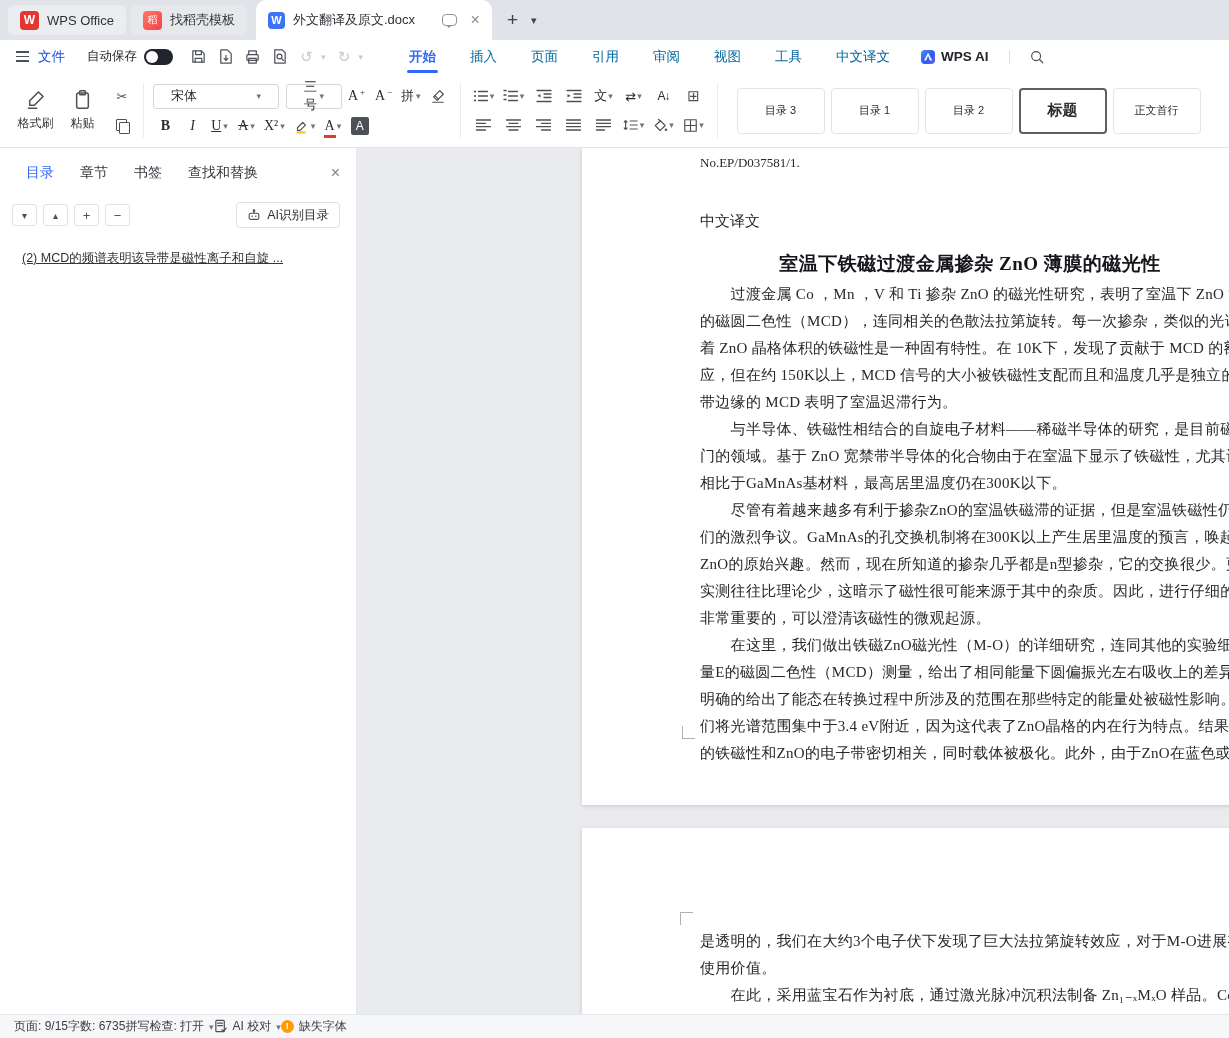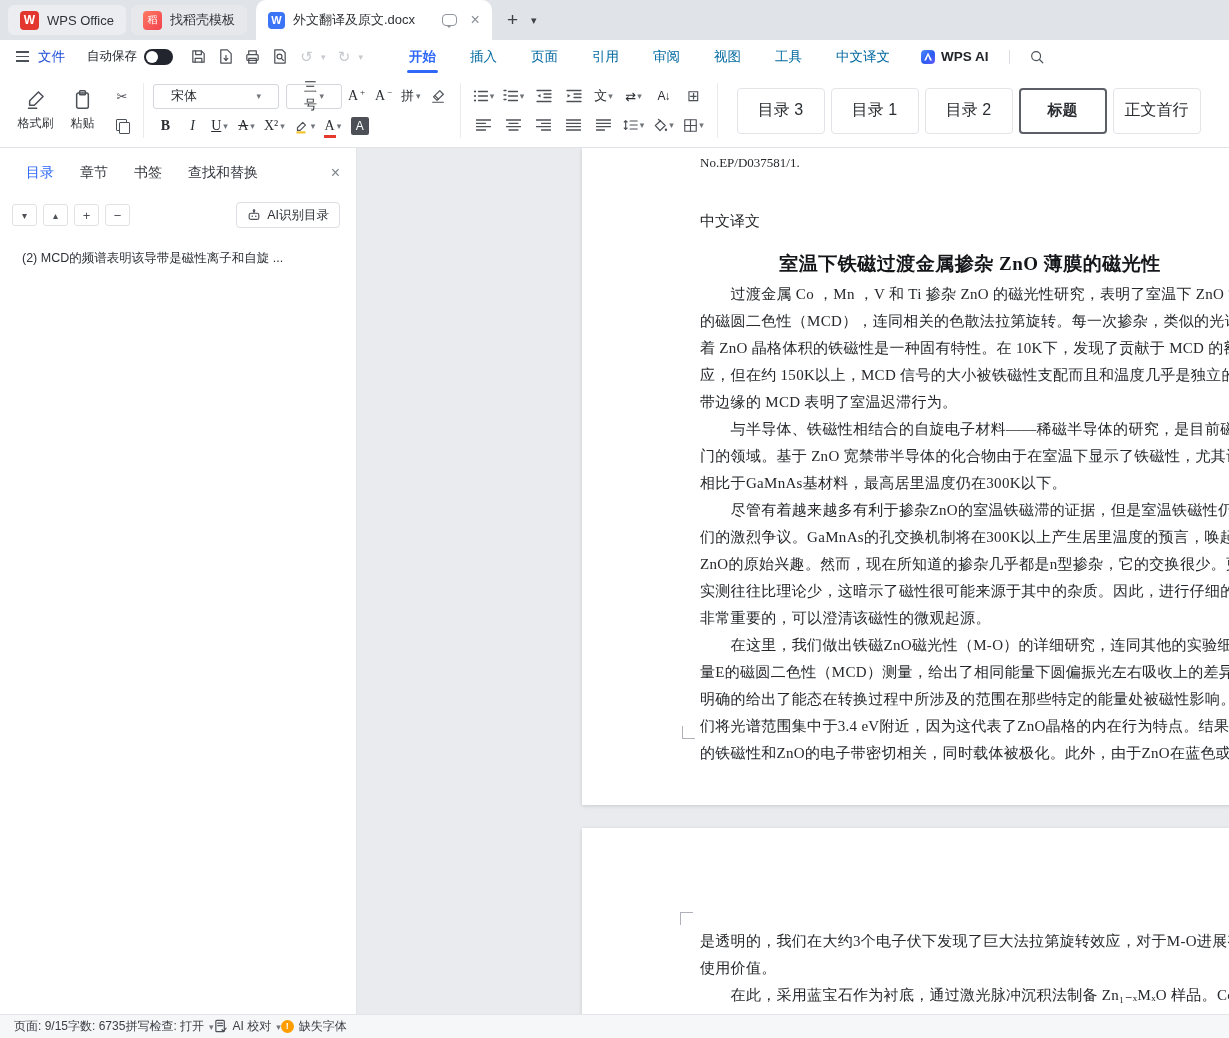--- a/index.html
+++ b/index.html
@@ -81,37 +81,37 @@
   .ul { text-decoration: underline; } .strike { text-decoration: line-through; }
   .plusmark { font-size: 9px; line-height: 1; transform: translateY(-4px); }
   .fcolor { position: relative; line-height: 1; }
   .fcolor::after { content: ""; position: absolute; left: -1px; right: -1px; bottom: -5px; height: 3px; background: #e5392e; }
   .fshade { width: 18px; height: 18px; background: #4d5157; color: #fff; border-radius: 2px;
             display: grid; place-items: center; font-size: 12px; }
   .pbtn { min-width: 28px; height: 24px; display: inline-flex; align-items: center; justify-content: center; gap: 1px; color: #2a2d31; }
   .cjk { font-size: 13px; } .sorttxt { font-size: 12px; letter-spacing: -1px; } .gridtxt { font-size: 15px; color: #4c5057; }
   .rstyles { display: flex; gap: 6px; align-items: center; margin-left: 10px; }
   .scard { width: 88px; height: 46px; border: 1px solid #e2e4e8; border-radius: 4px; background: #fff;
-           display: grid; place-items: center; font-size: 16px; color: #2a2d31; flex: none; }
+           display: grid; place-items: center; font-size: 11px; color: #2a2d31; flex: none; }
   .scard.sel { border: 2px solid #5c6066; font-weight: 700; font-size: 15px; }
 
   
   .sidebar { position: absolute; left: 0; top: 148px; width: 357px; height: 866px; background: #fff;
              border-right: 1px solid #e3e5e8; }
   .sbtabs { display: flex; align-items: center; gap: 26px; padding: 16px 16px 0 26px; font-size: 14px; color: #34383e; }
   .sbtab.active { color: #2f68f7; }
   .sbclose { margin-left: auto; color: #7e848c; font-size: 16px; line-height: 1; }
   .sbtools { display: flex; align-items: center; gap: 6px; padding: 20px 16px 0 12px; }
   .sqbtn { width: 25px; height: 22px; border: 1px solid #e0e2e6; border-radius: 3px; display: grid;
            place-items: center; font-size: 10px; color: #4c5057; background: #fff; }
   .sqbtn.big { font-size: 13px; }
   .aibtn { margin-left: auto; height: 26px; border: 1px solid #dcdfe3; background: #fff; border-radius: 4px;
            display: flex; align-items: center; gap: 6px; padding: 0 10px; font-size: 12.5px; color: #2e3136;
            font-family: inherit; }
-  .sblist { padding: 22px 0 0 22px; display: flex; flex-direction: column; gap: 13px; }
+  .sblist { padding: 22px 0 0 22px; display: flex; flex-direction: column; gap: 13px; text-decoration: underline; }
   .sbitem { font-size: 12.5px; color: #2e3136; white-space: nowrap; overflow: hidden; }
 
   
   .docarea { position: absolute; left: 357px; top: 148px; width: 872px; height: 866px;
              background: #e9ebee; overflow: hidden; }
   .page { position: absolute; background: #fff; box-shadow: 0 1px 4px rgba(0,0,0,.14); }
   .p1 { left: 225px; top: 0; width: 900px; height: 657px; }
   .p2 { left: 225px; top: 680px; width: 900px; height: 400px; }
   .pcontent { padding: 6px 0 0 118px; }
   .p2content { padding: 100px 0 0 118px; }

